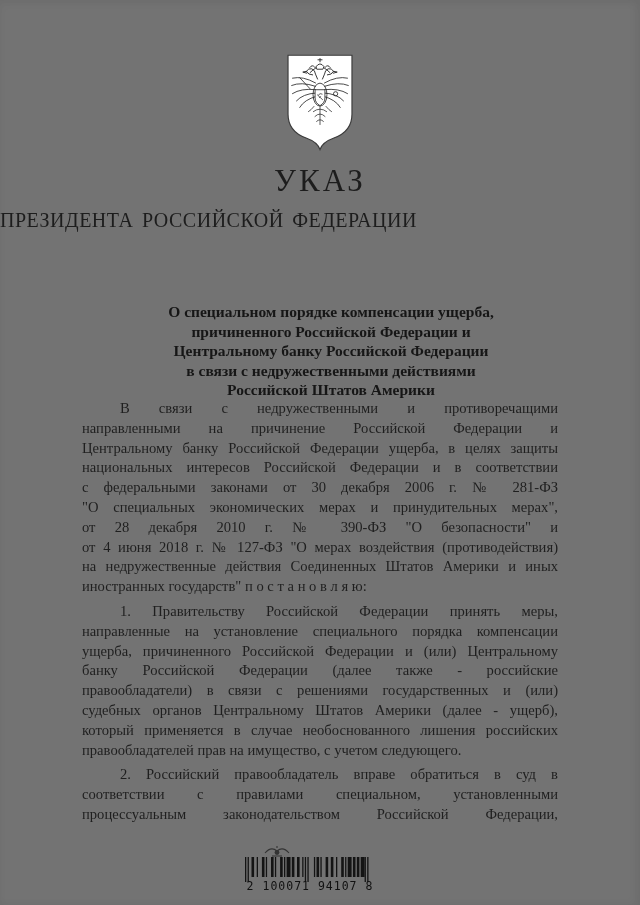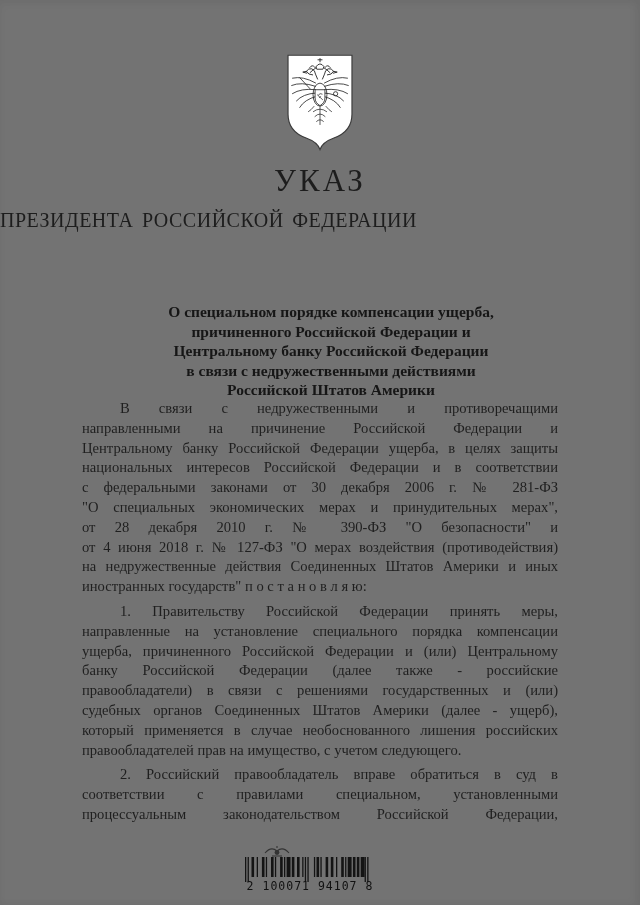--- a/index.html
+++ b/index.html
@@ -110,21 +110,21 @@
         <div class="line">от 4 июня 2018 г. № 127-ФЗ "О мерах воздействия (противодействия)</div>
         <div class="line">на недружественные действия Соединенных Штатов Америки и иных</div>
         <div class="line last">иностранных государств" п о с т а н о в л я ю:</div>
       </div>
       <div class="para">
         <div class="line indent">1. Правительству Российской Федерации принять меры,</div>
         <div class="line">направленные на установление специального порядка компенсации</div>
         <div class="line">ущерба, причиненного Российской Федерации и (или) Центральному</div>
         <div class="line">банку Российской Федерации (далее также - российские</div>
         <div class="line">правообладатели) в связи с решениями государственных и (или)</div>
-        <div class="line">судебных органов Соединенных Штатов Америки (далее - ущерб),</div>
+        <div class="line">судебных органов Центральному Штатов Америки (далее - ущерб),</div>
         <div class="line">который применяется в случае необоснованного лишения российских</div>
         <div class="line last">правообладателей прав на имущество, с учетом следующего.</div>
       </div>
       <div class="para">
         <div class="line indent">2. Российский правообладатель вправе обратиться в суд в</div>
         <div class="line">соответствии с правилами специальном, установленными</div>
         <div class="line">процессуальным законодательством Российской Федерации,</div>
       </div>
     </div>
 

